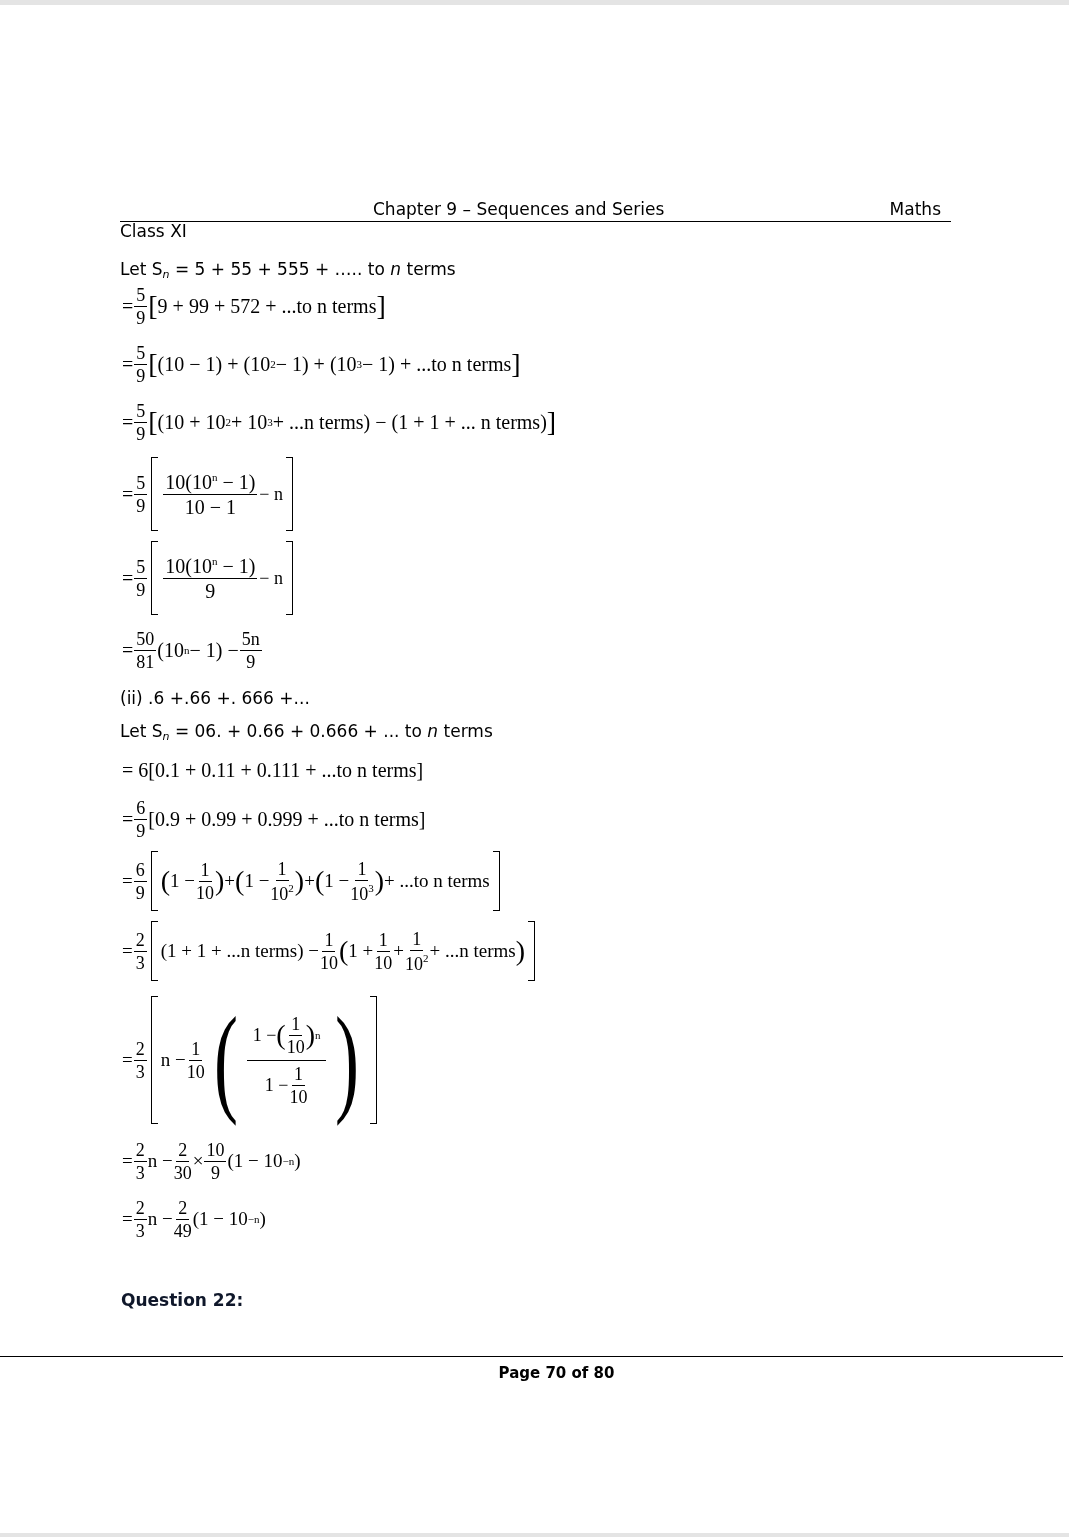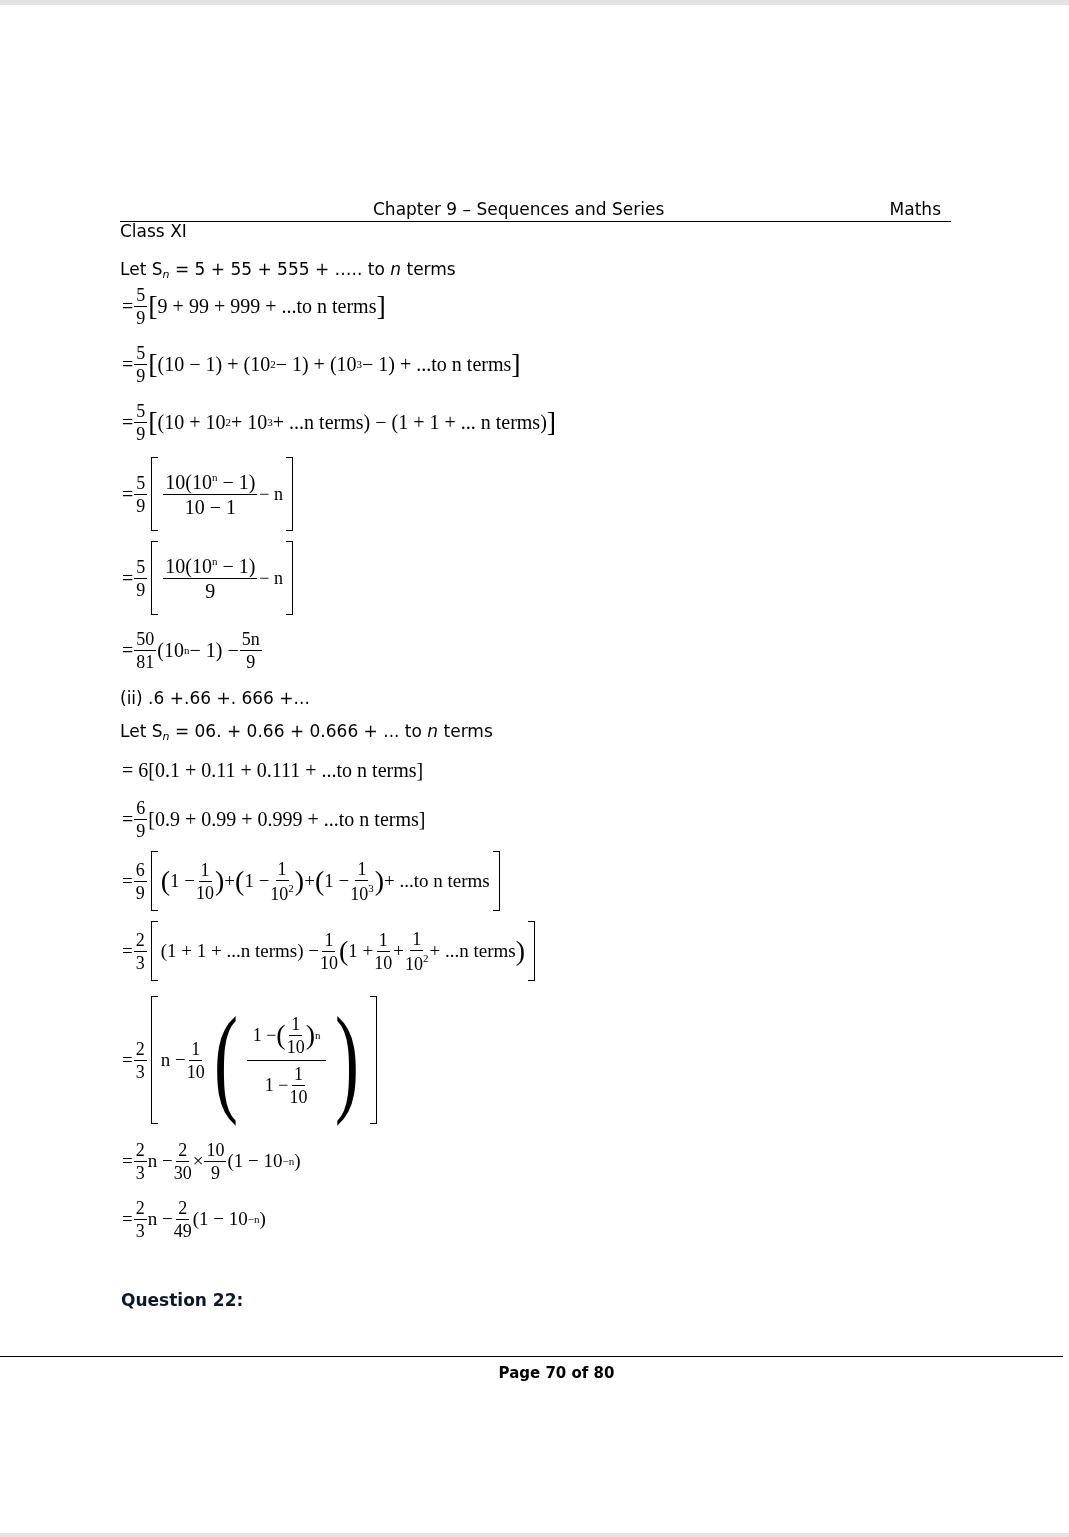--- a/index.html
+++ b/index.html
@@ -42,21 +42,21 @@
   <span>Let S</span><span class="sub">n</span><span> = 5 + 55 + 555 + ….. to </span><i>n</i><span> terms</span>
 </div>
 
 <div class="math" style="top:282px;height:48px;">
   <span>=</span>
   <span class="frac small">
       <span class="n">5</span>
       <span class="d">9</span>
     </span>
   <span class="big">[</span>
-    <span>9 + 99 + 999 + ...to n terms</span>
+    <span>9 + 99 + 572 + ...to n terms</span>
     <span class="big">]</span>
 </div>
 
 <div class="math" style="top:340px;height:48px;">
   <span>=</span>
   <span class="frac small">
       <span class="n">5</span>
       <span class="d">9</span>
     </span>
   <span class="big">[</span>

